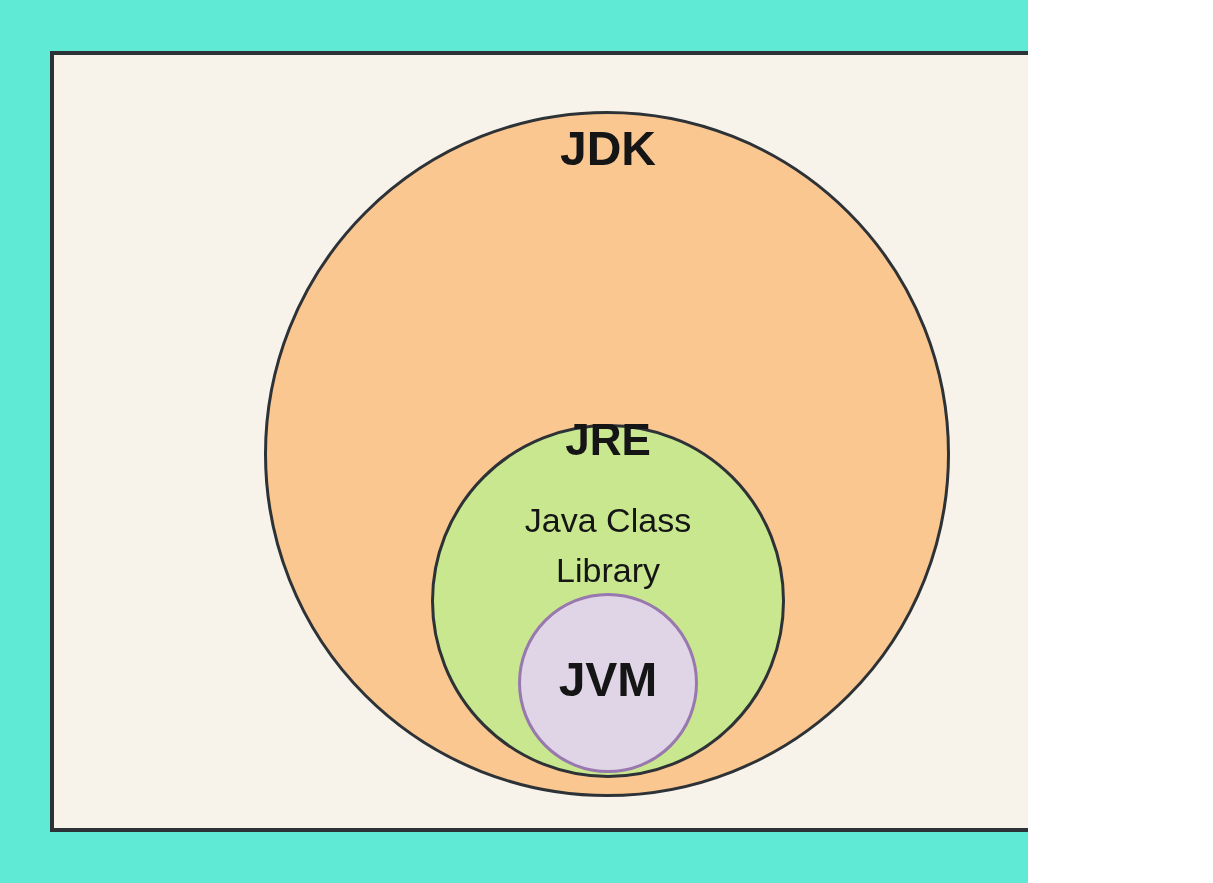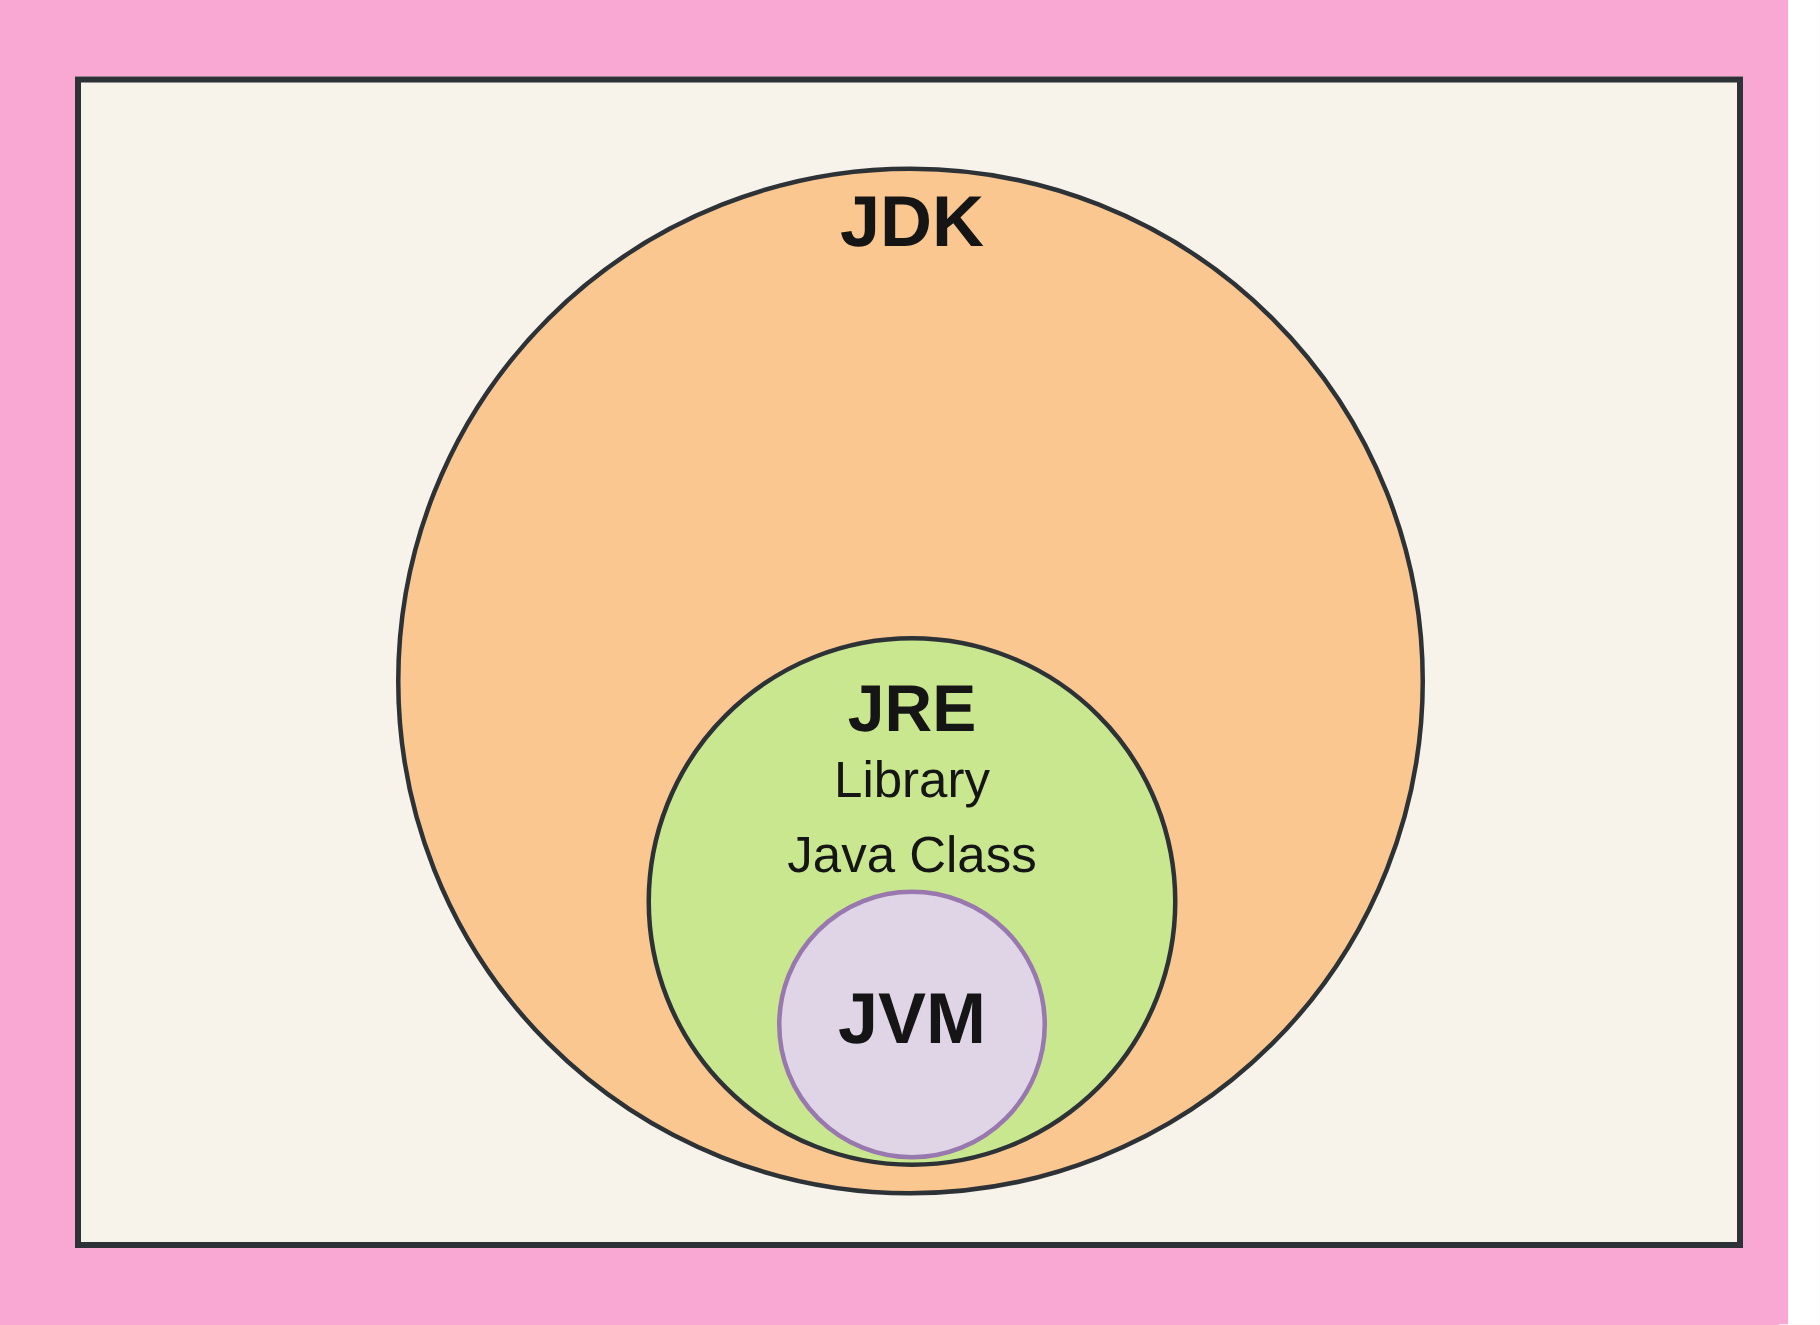--- a/index.html
+++ b/index.html
@@ -3,23 +3,23 @@
 <meta charset="utf-8">
 <style>
   html, body {
     margin: 0;
     padding: 0;
     background: #ffffff;
     font-family: "Liberation Sans", sans-serif;
   }
   #stage {
     position: relative;
-    width: 1192px;
+    width: 1028px;
     height: 883px;
-    background: #f9a8d4;
+    background: #5eead4;
     overflow: hidden;
   }
   .frame {
     position: absolute;
     left: 50px;
     top: 51px;
     width: 1112px;
     height: 781px;
     box-sizing: border-box;
     border: 4px solid var(--frame-border, #2d3237);
@@ -58,36 +58,36 @@
     position: absolute;
     left: 358px;
     width: 500px;
     text-align: center;
     color: var(--text, #151515);
     white-space: nowrap;
   }
   .label { font-weight: bold; }
   .label.jdk { top: 125px; font-size: 48px; line-height: 48px; }
   .desc.jdk  { top: 189px; font-size: 36px; line-height: 55px; }
-  .label.jre { top: 451px; font-size: 44px; line-height: 44px; }
+  .label.jre { top: 418px; font-size: 44px; line-height: 44px; }
   .desc.jre  { top: 495px; font-size: 34px; line-height: 50px; }
   .label.jvm { top: 656px; font-size: 48px; line-height: 48px; }
 </style>
 </head>
 <body>
 
 <div id="stage">
   <div class="frame"></div>
 
   <div class="circle jdk"></div>
   <div class="circle jre"></div>
   <div class="circle jvm"></div>
 
   <div class="label jdk">JDK</div>
 
   <div class="label jre">JRE</div>
   <div class="desc jre">
+    <div>Java Class</div>
     <div>Library</div>
-    <div>Java Class</div>
   </div>
 
   <div class="label jvm">JVM</div>
 </div>
 
 </body></html>

